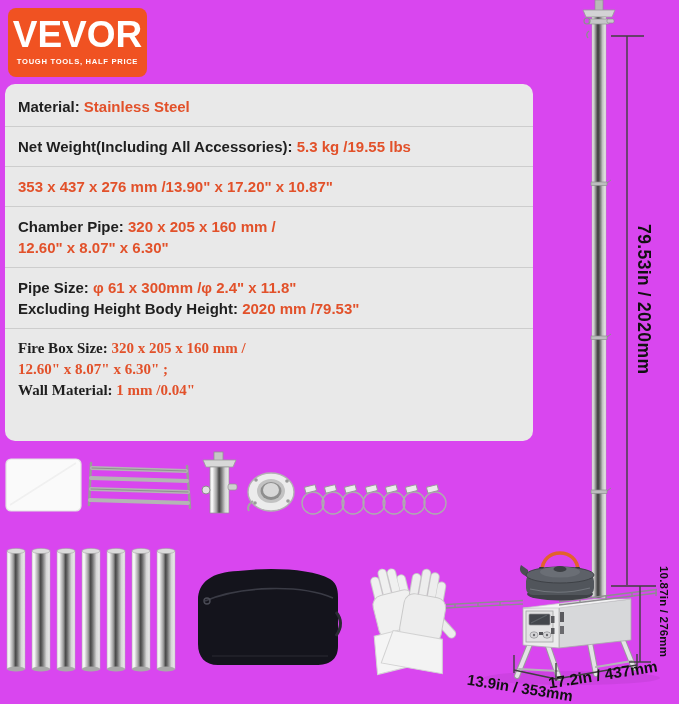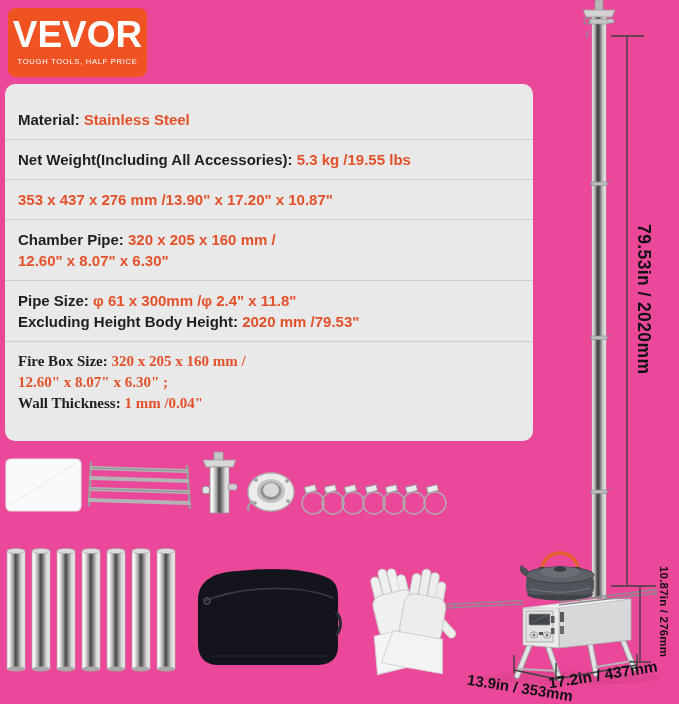--- a/index.html
+++ b/index.html
@@ -1,35 +1,35 @@
 <!DOCTYPE html>
 <html><head>
 <meta charset="utf-8">
 <style>
   html,body{margin:0;padding:0;background:#fff;}
   .canvas{
-    position:relative;width:679px;height:704px;background:#ec4899;
+    position:relative;width:679px;height:704px;background:#d946ef;
     font-family:"Liberation Sans", sans-serif;overflow:hidden;
   }
   
   .logo{
     position:absolute;left:8px;top:8px;width:139px;height:69px;
     background:#f05222;border-radius:8px;color:#fff;text-align:center;
   }
   .logo .brand{
     font-weight:bold;font-size:37px;line-height:40px;margin-top:7px;
     letter-spacing:0px;
   }
   .logo .tagline{
-    font-weight:normal;font-size:7.6px;letter-spacing:0.7px;margin-top:2px;
+    font-weight:bold;font-size:7.6px;letter-spacing:0.7px;margin-top:2px;
   }
   
   .panel{
     position:absolute;left:5px;top:84px;width:528px;height:357px;
-    background:#e9e9e9;border-radius:10px;padding-top:16px;box-sizing:border-box;
+    background:#e9e9e9;border-radius:10px;padding-top:3px;box-sizing:border-box;
   }
   .spec-row{
     padding:9px 14px 9px 13px;border-bottom:1px solid #cdcdcd;
   }
   .spec-row:last-child{border-bottom:none;font-family:Liberation Serif, serif;}
   .spec-line{
     font-size:15px;font-weight:bold;line-height:21px;color:#1f1f1f;
     white-space:nowrap;
   }
   .spec-line .accent{color:#e2512a;}
@@ -66,21 +66,21 @@
       <div class="spec-line"><span class="dark">Chamber Pipe: </span><span class="accent">320 x 205 x 160 mm /</span></div>
       <div class="spec-line"><span class="dark"></span><span class="accent">12.60" x 8.07" x 6.30"</span></div>
     </div>
     <div class="spec-row">
       <div class="spec-line"><span class="dark">Pipe Size: </span><span class="accent">φ 61 x 300mm /φ 2.4" x 11.8"</span></div>
       <div class="spec-line"><span class="dark">Excluding Height Body Height: </span><span class="accent">2020 mm /79.53"</span></div>
     </div>
     <div class="spec-row">
       <div class="spec-line"><span class="dark">Fire Box Size: </span><span class="accent">320 x 205 x 160 mm /</span></div>
       <div class="spec-line"><span class="dark"></span><span class="accent">12.60" x 8.07" x 6.30" ;</span></div>
-      <div class="spec-line"><span class="dark">Wall Thickness: </span><span class="accent">1 mm /0.04"</span></div>
+      <div class="spec-line"><span class="dark">Wall Material: </span><span class="accent">1 mm /0.04"</span></div>
     </div>
   </div>
 
   <svg width="679" height="704" viewBox="0 0 679 704">
     <defs>
       <linearGradient id="pipeGrad" x1="0" y1="0" x2="1" y2="0">
         <stop offset="0" stop-color="#f2f2f2"></stop>
           <stop offset="0.15" stop-color="#c4c4c4"></stop>
         <stop offset="0.42" stop-color="#3a3a3a"></stop>
           <stop offset="0.52" stop-color="#585858"></stop>

